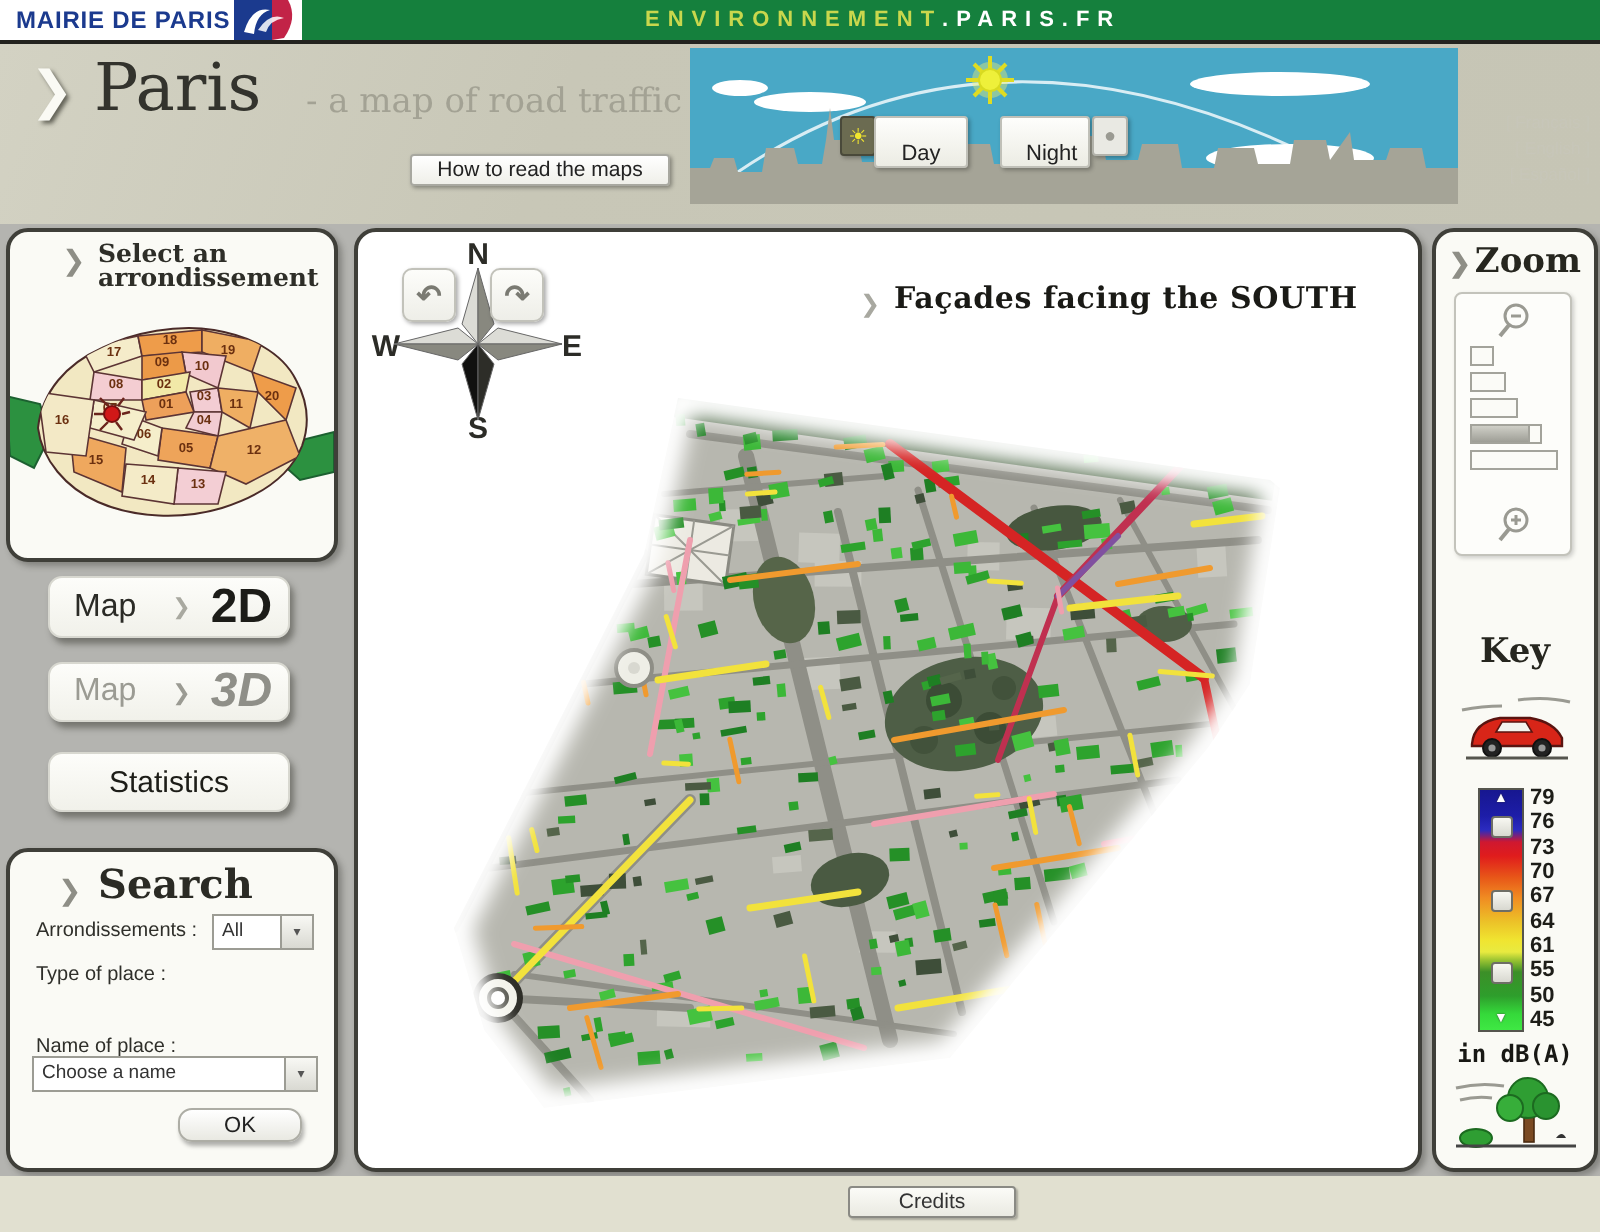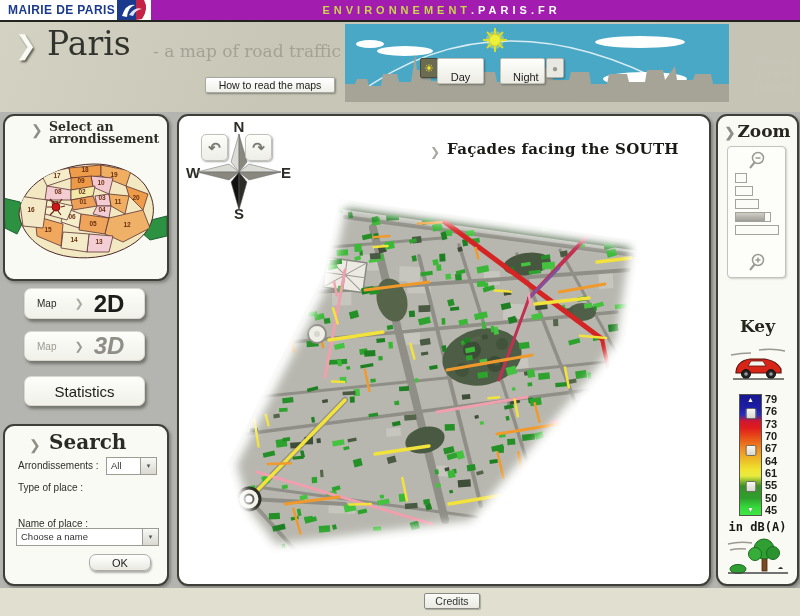--- a/index.html
+++ b/index.html
@@ -1,20 +1,20 @@
 <!DOCTYPE html>
 <html><head>
 <meta charset="utf-8">
 <style>
   html,body{margin:0;padding:0;background:#888;}
   #app{position:relative;width:800px;height:616px;overflow:hidden;background:#b4b4b0;
        font-family:"Liberation Sans",sans-serif;}
   
   .topbar{position:absolute;left:0;top:0;width:800px;height:20px;display:flex;
-          border-bottom:2px solid #23231f;background:#a21caf;gap:32px;}
+          border-bottom:2px solid #23231f;background:#15803d;gap:32px;}
   .mairie{background:#fff;display:flex;align-items:center;padding:0 2px 0 8px;height:20px;}
   .mairie .mlabel{color:#1b3a8e;font-weight:bold;font-size:12px;letter-spacing:.4px;white-space:nowrap;}
   .site{flex:1;display:flex;align-items:center;justify-content:center;padding-right:100px;}
   .site .sp{color:#c9d74d;font-size:11px;font-weight:bold;letter-spacing:4px;}
   .site .ss{color:#ffffff;font-size:11px;font-weight:bold;letter-spacing:4px;}
   
   .header{position:absolute;left:0;top:22px;width:800px;height:90px;
           background:linear-gradient(110deg,#d3d2c3 0%,#c8c7b7 35%,#c6c5b5 100%);}
   .big-chev{position:absolute;left:15px;top:8px;font-size:26px;color:#fafaf4;
             text-shadow:1.5px 1.5px 2px rgba(70,70,60,.8);}
@@ -50,21 +50,21 @@
   #minimap{position:absolute;left:-2px;top:30px;width:164px;height:132px;cursor:pointer;}
   .arr-num{font-family:"Liberation Sans",sans-serif;font-size:6.5px;font-weight:bold;
            fill:#6b3010;text-anchor:middle;}
   
   .side-btn{position:absolute;left:24px;width:121px;background:linear-gradient(#fdfdfa,#f1f1ea);
             border:1px solid #d8d8d0;border-radius:7px;box-shadow:2px 3px 3px rgba(55,55,48,.5);
             display:flex;align-items:center;cursor:pointer;padding:0;}
   .btn-2d{top:288px;height:31px;}
   .btn-3d{top:331px;height:30px;}
   .btn-stats{top:376px;height:30px;justify-content:center;}
-  .side-btn .blabel{font-size:10px;color:#2b2b26;margin-left:12px;}
+  .side-btn .blabel{font-size:16px;color:#2b2b26;margin-left:12px;}
   .side-btn .bchev{font-size:11px;color:#a9a9a0;margin-left:18px;}
   .side-btn .bval{font-size:24px;font-weight:bold;color:#1c1c18;margin-left:10px;}
   .btn-3d .blabel,.btn-3d .bchev{color:#9b9b93;}
   .btn-3d .bval{color:#8f8f88;font-style:italic;}
   .btn-stats .blabel{font-size:15px;margin-left:0;color:#1d1d18;}
   
   .search-panel{left:3px;top:424px;width:162px;height:158px;}
   .search-panel .chev{position:absolute;left:24px;top:11px;}
   .search-title{position:absolute;left:44px;top:4px;font-family:"DejaVu Serif",serif;
                 font-weight:bold;font-size:20px;color:#2b2b25;}
@@ -117,21 +117,21 @@
   .ssq{width:9px;height:9px;background:linear-gradient(#f8f8f2,#d8d8d0);border:1px solid #6e6e66;
        border-radius:2px;cursor:pointer;}
   .scale-labels{display:flex;flex-direction:column;justify-content:space-between;
                 height:122px;margin-left:3px;}
   .scale-num{font-size:11px;font-weight:bold;color:#1d1d18;line-height:11px;}
   .unit{position:absolute;left:0;width:100%;top:404px;text-align:center;
         font-family:"DejaVu Sans Mono",monospace;font-size:12px;font-weight:bold;color:#181814;}
   #tree-icon{position:absolute;left:50%;top:420px;transform:translateX(-50%);}
   
   .footer{position:absolute;left:0;top:588px;width:800px;height:28px;background:#e1e0d0;}
-  .credits{position:absolute;left:424px;top:5px;width:56px;height:16px;
+  .credits{position:absolute;left:424px;top:5px;width:84px;height:16px;
            background:linear-gradient(#fbfbf7,#eaeae2);border:1px solid #8a8a84;border-radius:2px;
            font-size:10.5px;color:#333;padding:0;cursor:pointer;box-shadow:1px 1px 1px rgba(0,0,0,.25);}
 </style>
 </head>
 <body>
 
 <div id="app">
 
   <div class="topbar">
     <div class="mairie">

